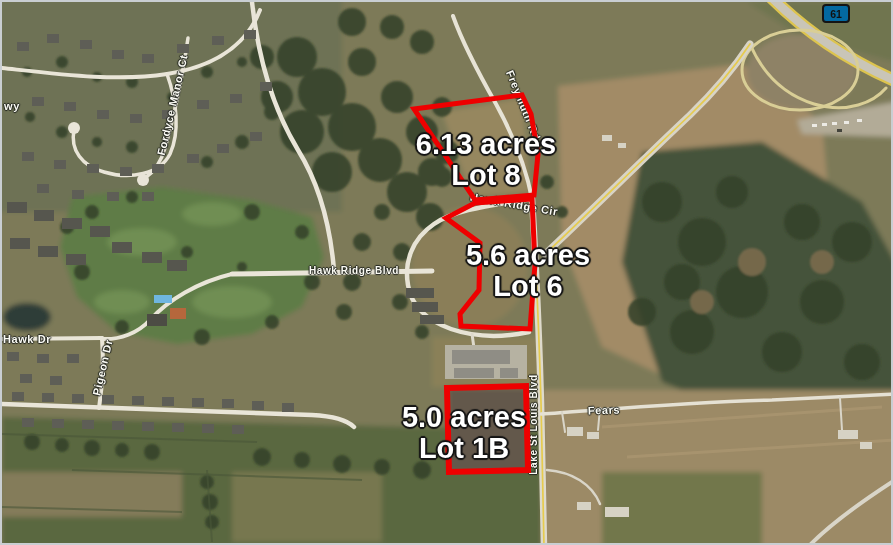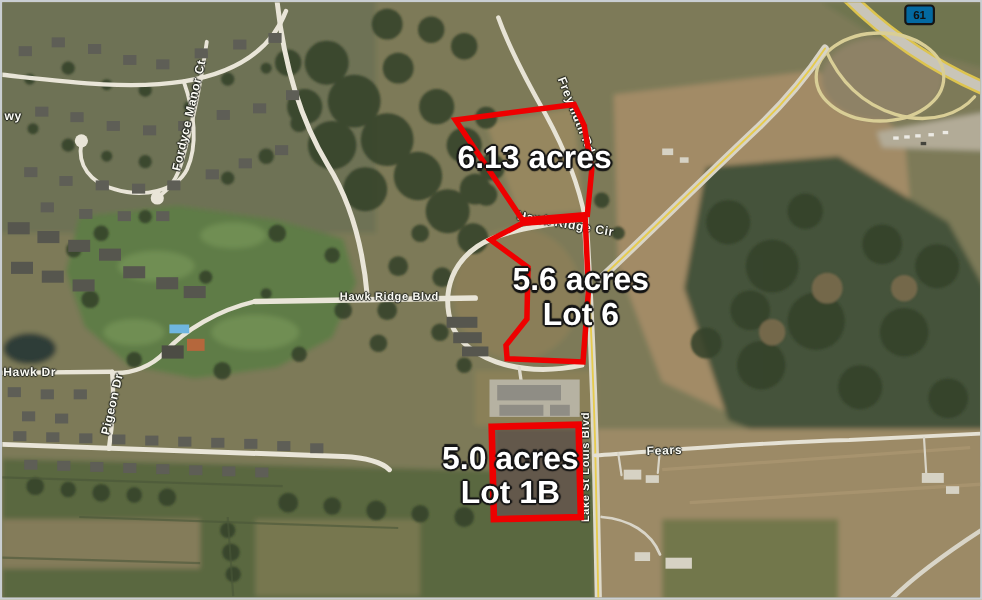--- a/index.html
+++ b/index.html
@@ -313,20 +313,21 @@
   </div>
 
   <svg id="lots-layer" width="893" height="545" viewBox="0 0 893 545">
     <polygon id="lot-8-outline" class="lot-poly" points="412,107 520,93 529,112 536,152 532,193 473,198" stroke="#ee0000"></polygon>
     <polygon id="lot-5-outline" class="lot-poly" points="473,201 444,216 478,241 477,288 458,312 459,324 528,327 533,262 530,197" stroke="#ee0000"></polygon>
     <polygon id="lot-2b-outline" class="lot-poly" points="445,386 524,384 526,468 447,470" stroke="#ee0000"></polygon>
   </svg>
 
   <div class="lot-label" id="lot8-label">
     <div>6.13 acres</div>
+    <div>Lot 8</div>
   </div>
   <div class="lot-label" id="lot5-label">
     <div>5.6 acres</div>
     <div>Lot 6</div>
   </div>
   <div class="lot-label" id="lot2b-label">
     <div>5.0 acres</div>
     <div>Lot 1B</div>
   </div>
 

